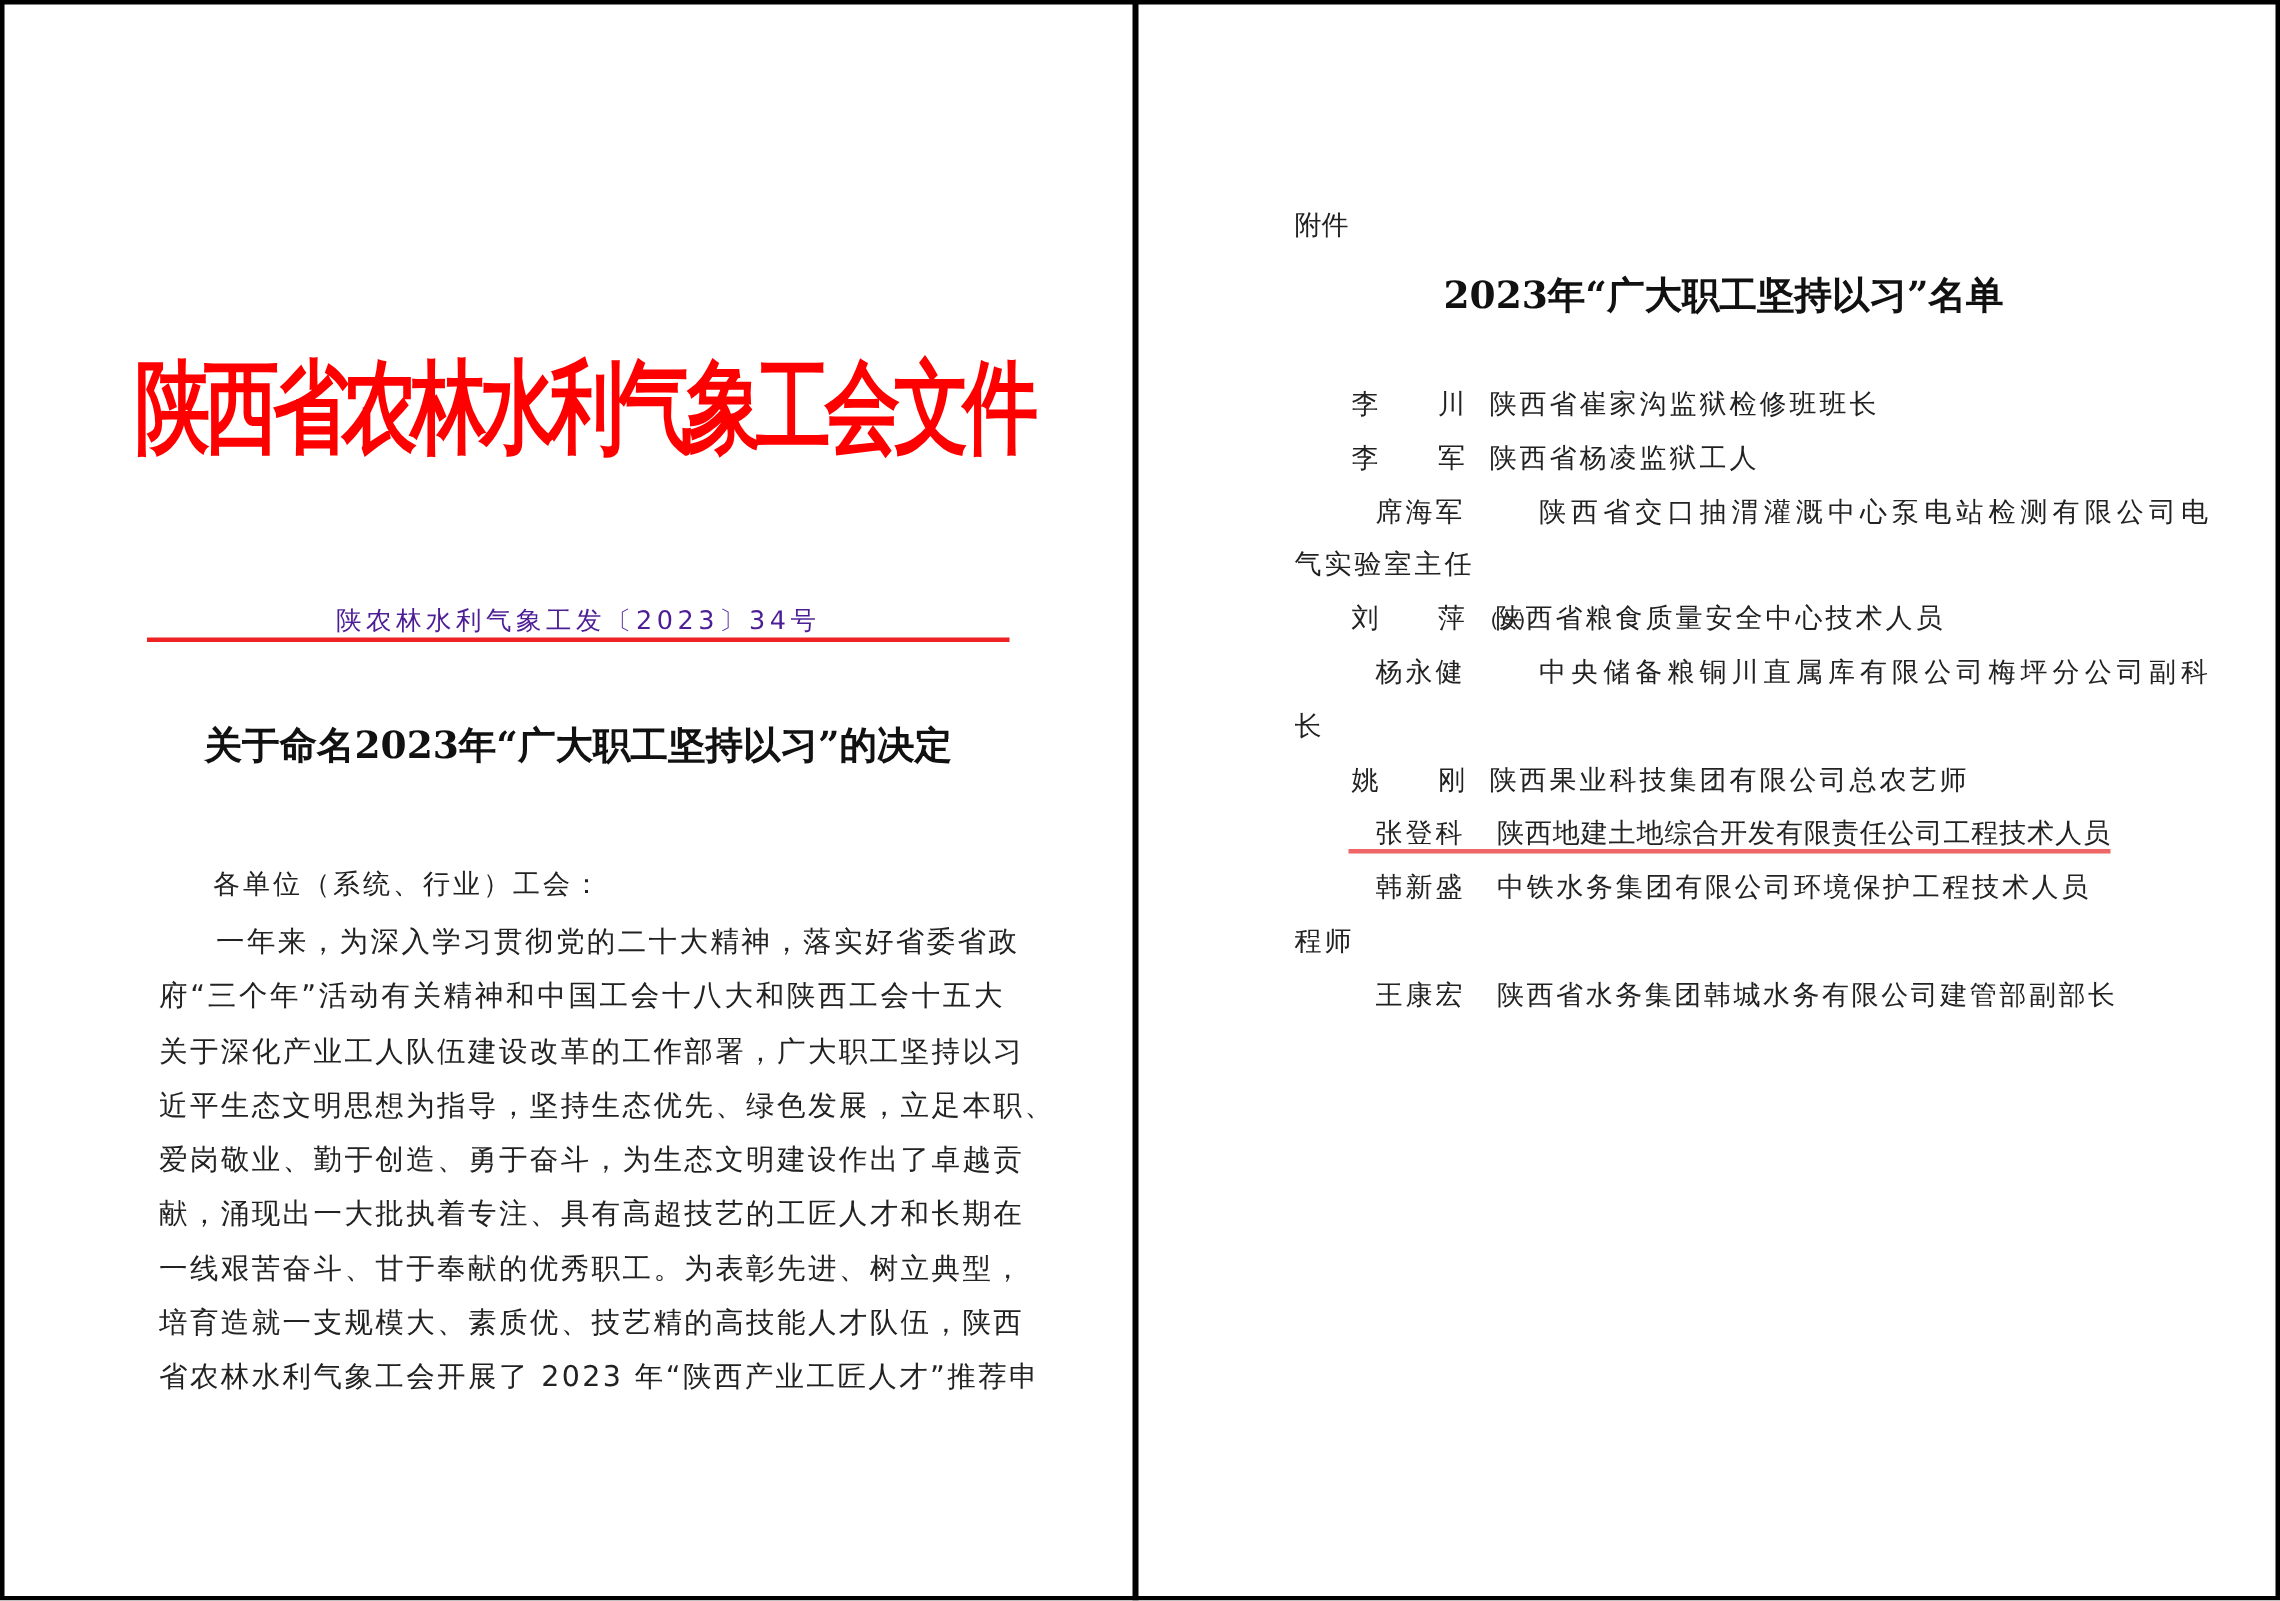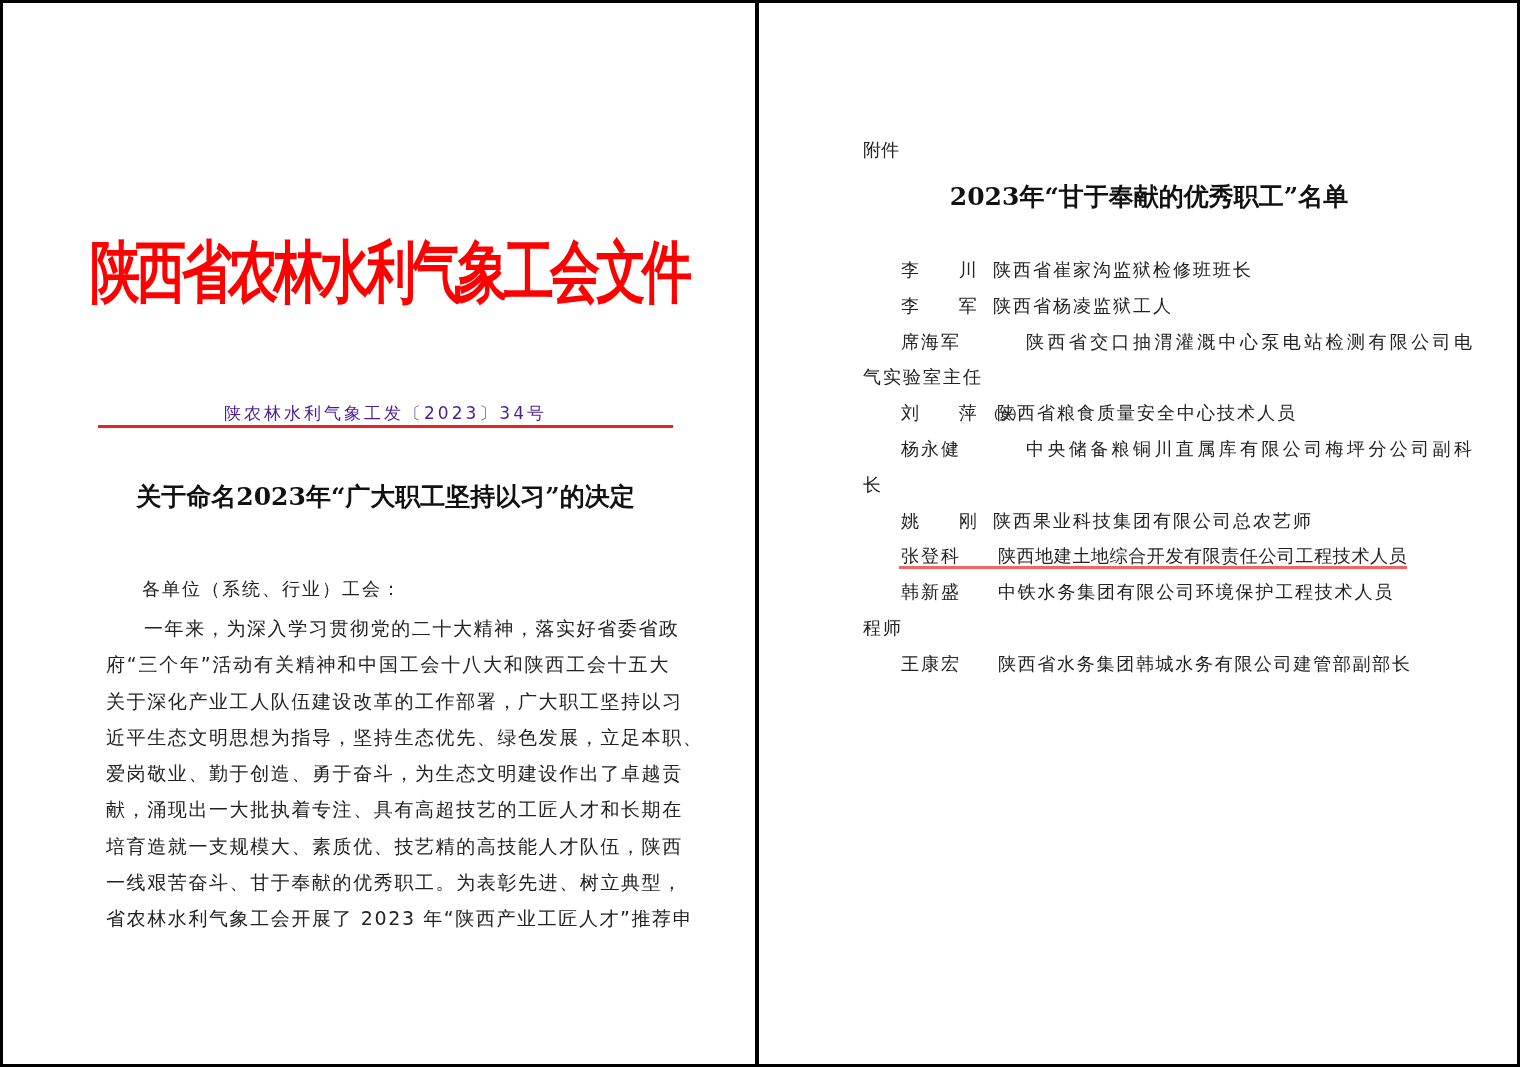--- a/index.html
+++ b/index.html
@@ -48,21 +48,21 @@
     position: absolute; left: 104px; top: 138px; font-size: 18px; color: #222;
     font-family: "DejaVu Sans", "Liberation Sans", sans-serif;
   }
   .list-title {
     position: absolute; left: 130px; top: 180px; width: 520px; text-align: center;
     font-size: 25px; font-weight: bold; color: #111;
   }
   .list {
     position: absolute; left: 104px; top: 252px; width: 560px;
     font-family: "DejaVu Sans", "Liberation Sans", sans-serif;
-    font-size: 18px; color: #222; letter-spacing: 2px;
+    font-size: 18px; color: #222; letter-spacing: 2px; text-align: center;
   }
   .row { position: relative; height: 35.8px; line-height: 35.8px; white-space: nowrap; }
   .row .name { position: absolute; left: 38px; width: 92px; }
   .row .name.spaced { letter-spacing: 17px; }
   .row .org { position: absolute; left: 130px; }
   .row .org.wide { letter-spacing: 3.4px; }
   .row.wrap .org { left: 135px; margin-left: 28px; }
   .row.cont { padding-left: 0; }
   .row.cont span { position: absolute; left: 0; }
   .female-tag { font-size: 13px; letter-spacing: 0; }
@@ -80,29 +80,29 @@
   <div class="red-rule"></div>
   <div class="decision-title">关于命名2023年“广大职工坚持以习”的决定</div>
   <div class="salutation">各单位（系统、行业）工会：</div>
   <div class="body-text">
     <span class="body-line indent">一年来，为深入学习贯彻党的二十大精神，落实好省委省政</span>
     <span class="body-line">府“三个年”活动有关精神和中国工会十八大和陕西工会十五大</span>
     <span class="body-line">关于深化产业工人队伍建设改革的工作部署，广大职工坚持以习</span>
     <span class="body-line">近平生态文明思想为指导，坚持生态优先、绿色发展，立足本职、</span>
     <span class="body-line">爱岗敬业、勤于创造、勇于奋斗，为生态文明建设作出了卓越贡</span>
     <span class="body-line">献，涌现出一大批执着专注、具有高超技艺的工匠人才和长期在</span>
+    <span class="body-line">一线艰苦奋斗、甘于奉献的优秀职工。为表彰先进、树立典型，</span>
     <span class="body-line">培育造就一支规模大、素质优、技艺精的高技能人才队伍，陕西</span>
-    <span class="body-line">一线艰苦奋斗、甘于奉献的优秀职工。为表彰先进、树立典型，</span>
     <span class="body-line">省农林水利气象工会开展了 2023 年“陕西产业工匠人才”推荐申</span>
   </div>
 </div>
 
 <div class="page page-right">
   <div class="attach-label">附件</div>
-  <div class="list-title">2023年“甘于奉献的优秀职工”名单</div>
+  <div class="list-title">2023年“广大职工坚持以习”名单</div>
 
   <div class="list">
     <div class="row">
       <span class="name spaced">李 川</span>
       <span class="org">陕西省崔家沟监狱检修班班长</span>
     </div>
     <div class="row">
       <span class="name spaced">李 军</span>
       <span class="org">陕西省杨凌监狱工人</span>
     </div>

